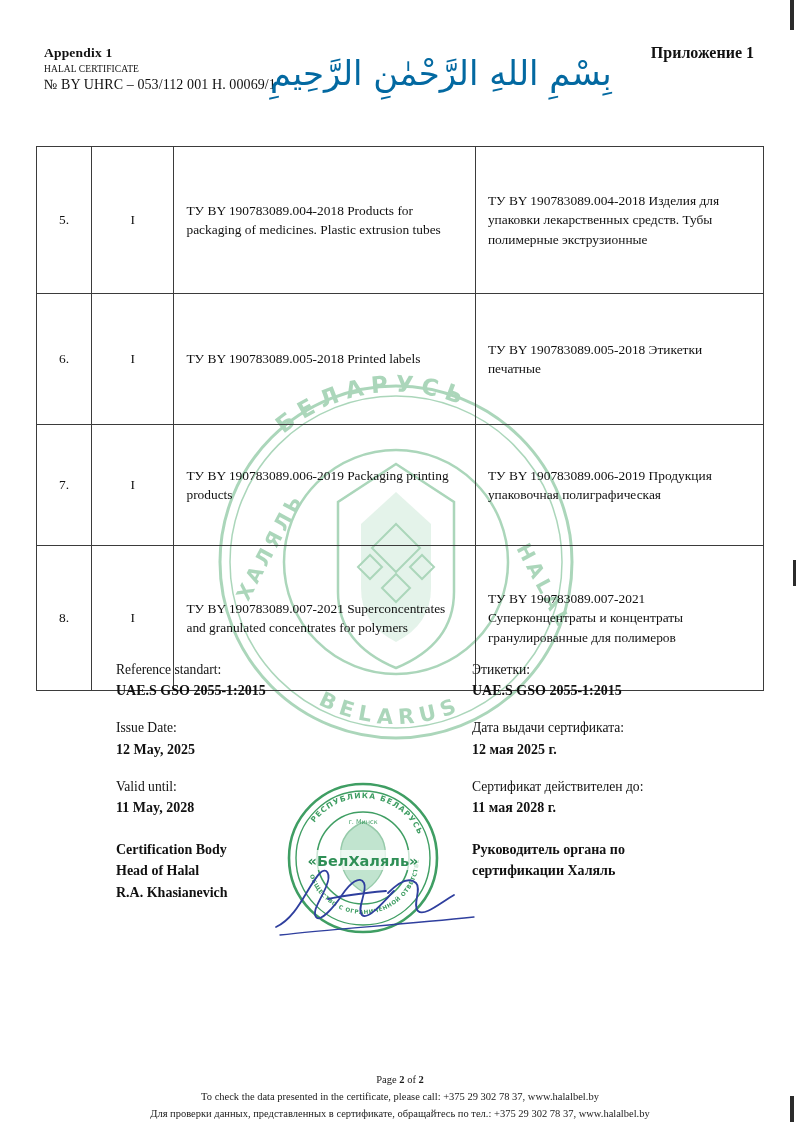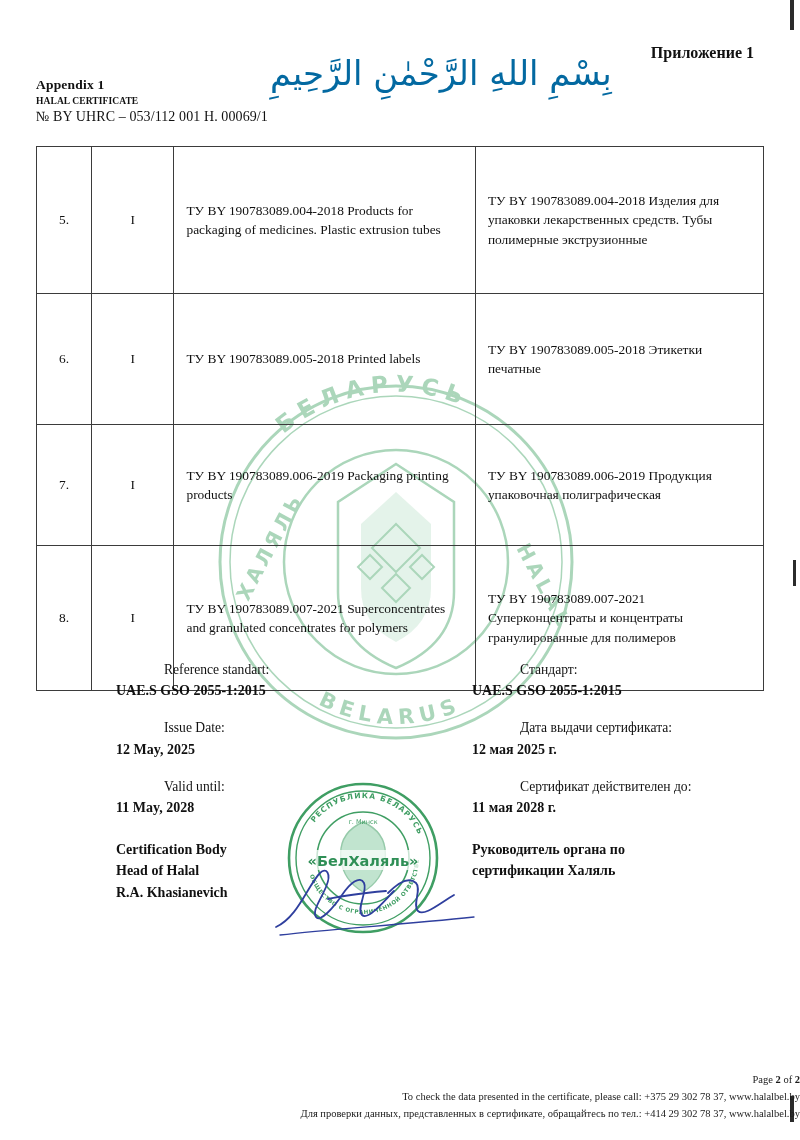--- a/index.html
+++ b/index.html
@@ -39,33 +39,32 @@
   .header {
     position: absolute;
     top: 44px;
     left: 0;
     width: 800px;
     height: 70px;
     z-index: 3;
   }
   .appendix-block {
     position: absolute;
-    left: 36px;
+    left: 44px;
     top: 0;
     line-height: 1.28;
-    margin-top: 32px;
   }
   .appendix-title {
     font-size: 13.5px;
     font-weight: bold;
     letter-spacing: 0.2px;
   }
   .cert-line {
     font-size: 9.5px;
-    font-weight: bold;
+    font-weight: normal;
     letter-spacing: 0.1px;
     margin-top: 2px;
   }
   .cert-number {
     font-size: 14px;
     font-weight: normal;
     letter-spacing: 0.1px;
     margin-top: 1px;
   }
   .prilozhenie {
@@ -148,21 +147,20 @@
   .det-col-right {
     position: absolute;
     left: 472px;
     top: 0;
     width: 300px;
   }
   .det-item { margin-bottom: 17px; }
   .det-label {
     font-size: 13.6px;
     line-height: 1.5;
-    margin-left: 48px;
   }
   .det-value {
     font-size: 14px;
     font-weight: bold;
     line-height: 1.5;
   }
   .signatory {
     margin-top: 21px;
     font-size: 14px;
     font-weight: bold;
@@ -188,21 +186,21 @@
     z-index: 5;
     pointer-events: none;
   }
 
   
   .footer {
     position: absolute;
     left: 0;
     bottom: 18px;
     width: 800px;
-    text-align: right;
+    text-align: center;
     font-size: 10.5px;
     line-height: 1.55;
     color: #1a1a1a;
     z-index: 3;
   }
   .footer .pg { margin-bottom: 1px; }
   .footer .pg b { font-weight: bold; }
 
   
   .edge-mark {
@@ -309,21 +307,21 @@
       </div>
       <div class="signatory">
         <div>Certification Body</div>
         <div>Head of Halal</div>
         <div>R.A. Khasianevich</div>
       </div>
     </div>
 
     <div class="det-col-right">
       <div class="det-item">
-        <div class="det-label">Стандарт:</div>
+        <div class="det-label">Этикетки:</div>
         <div class="det-value">UAE.S GSO 2055-1:2015</div>
       </div>
       <div class="det-item">
         <div class="det-label">Дата выдачи сертификата:</div>
         <div class="det-value">12 мая 2025 г.</div>
       </div>
       <div class="det-item">
         <div class="det-label">Сертификат действителен до:</div>
         <div class="det-value">11 мая 2028 г.</div>
       </div>
@@ -366,16 +364,16 @@
         <path d="M12,80 C62,74 130,70 206,62" stroke-width="1.3"></path>
       </g>
     </svg>
   </div>
 
   <div class="footer">
     <div class="pg">
       <span>Page </span><b>2</b><span> of </span><b>2</b>
     </div>
     <div>To check the data presented in the certificate, please call: +375 29 302 78 37, www.halalbel.by</div>
-    <div>Для проверки данных, представленных в сертификате, обращайтесь по тел.: +414 29 302 78 37, www.halalbel.by</div>
+    <div>Для проверки данных, представленных в сертификате, обращайтесь по тел.: +375 29 302 78 37, www.halalbel.by</div>
   </div>
 
 </div>
 
 </body></html>

